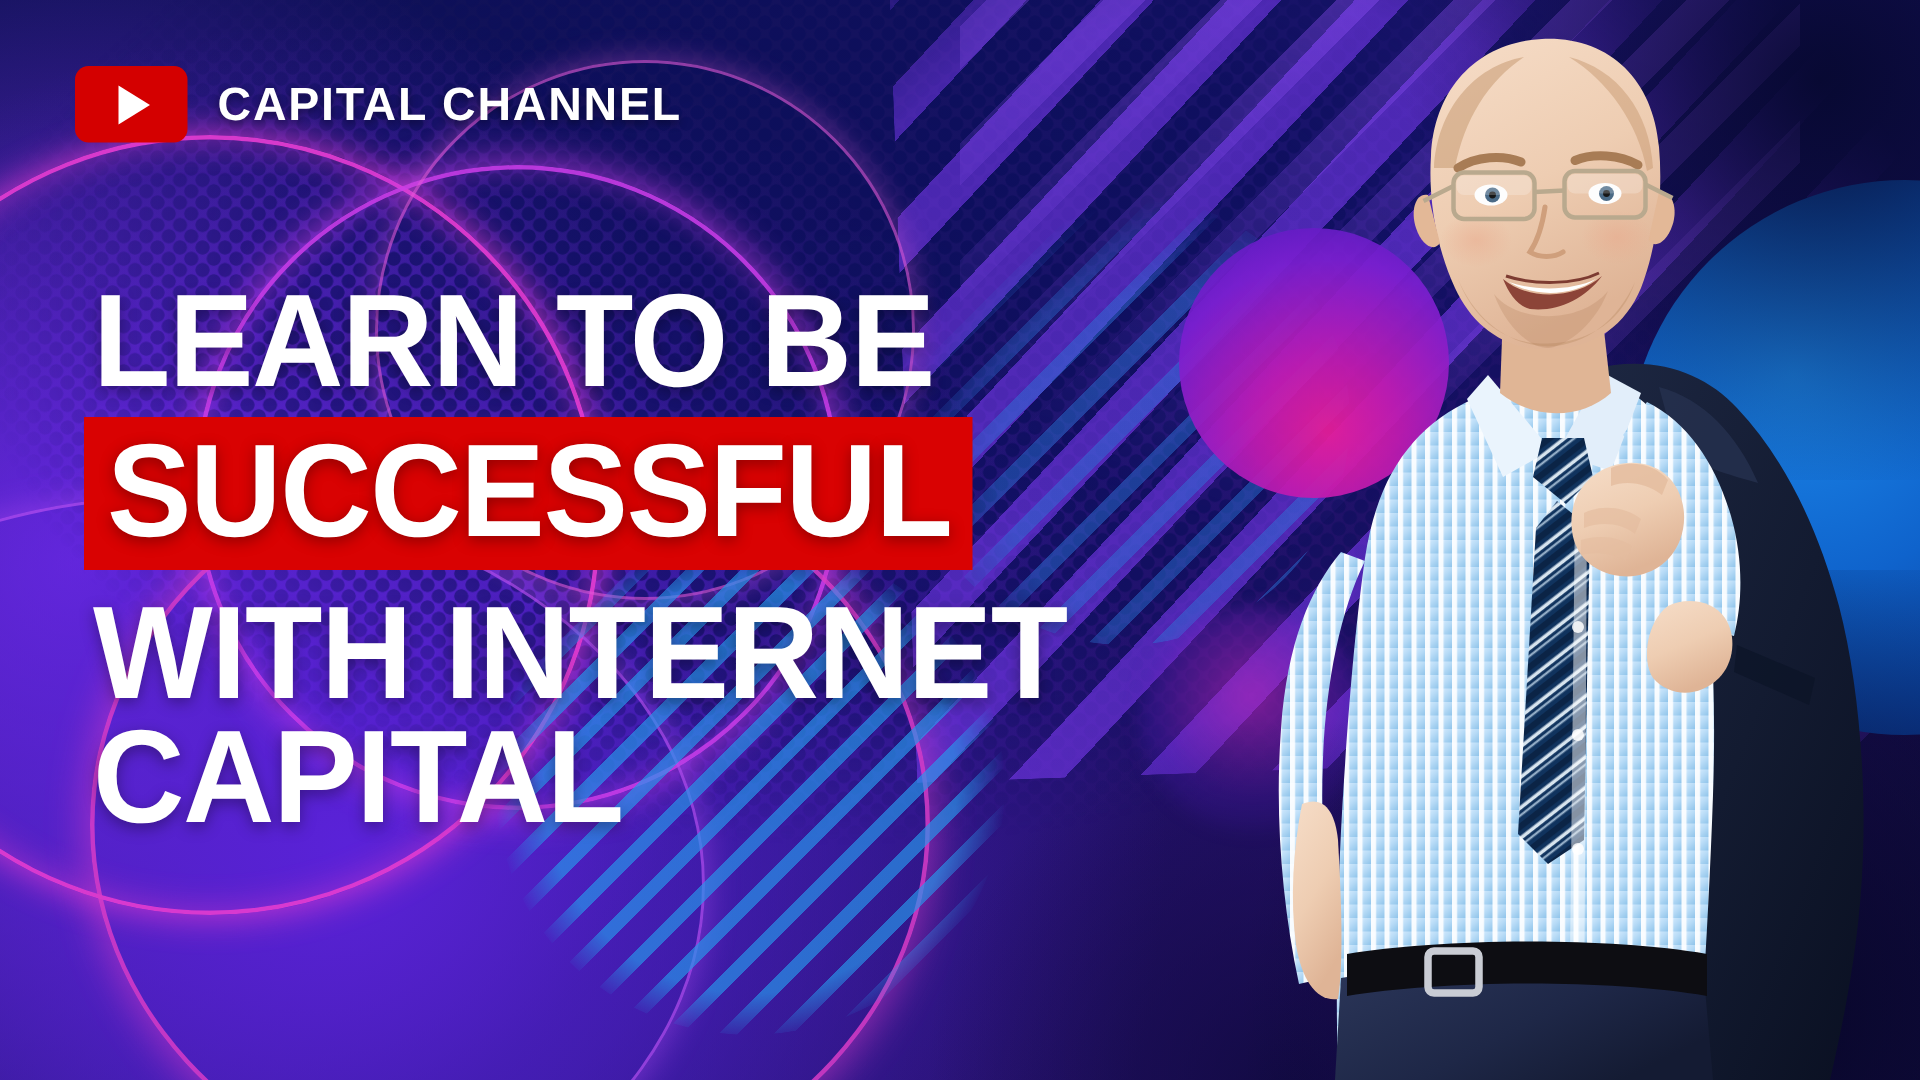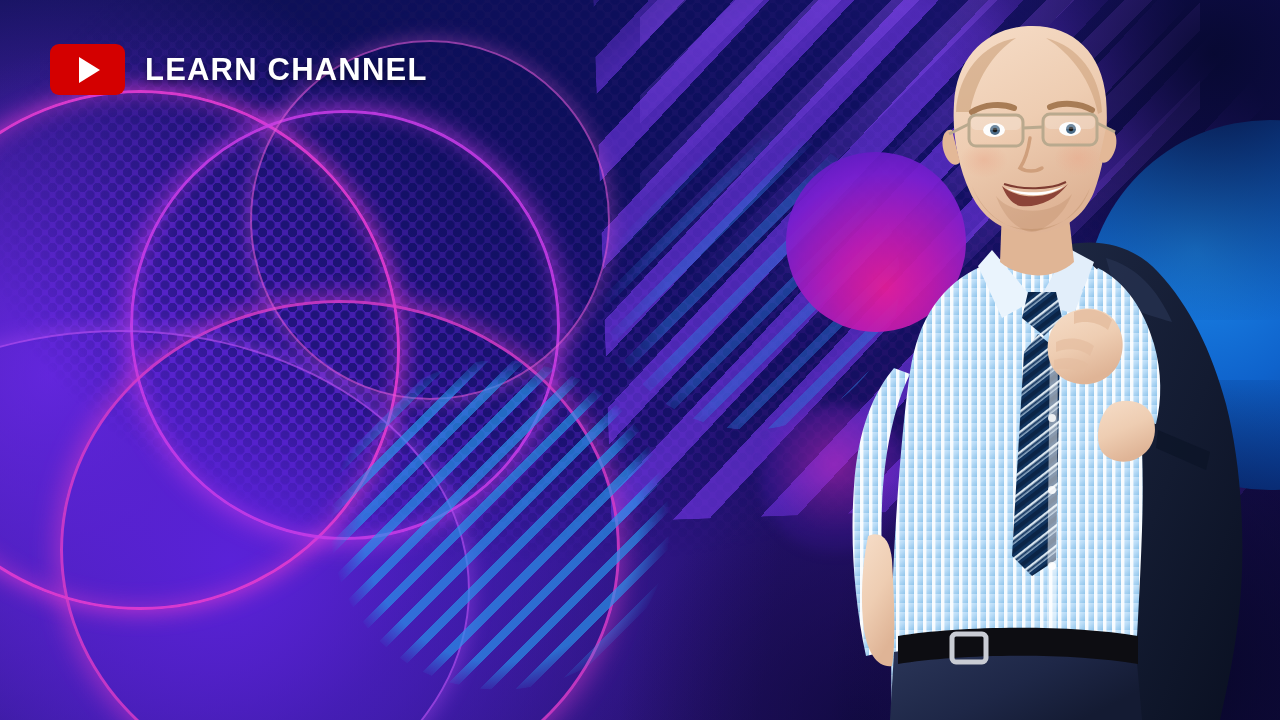--- a/index.html
+++ b/index.html
@@ -190,23 +190,29 @@
   <div class="stripes-cyan"></div>
   <div class="circle-magenta-sm"></div>
   <div class="vig-tr"></div>
   <div class="vig-bl"></div>
   <div class="vig-br"></div>
 
   <div class="channel-badge">
     <div class="yt-btn">
       <div class="yt-tri"></div>
     </div>
-    <div class="channel-name">LEARN CHANNEL</div>
+    <div class="channel-name">CAPITAL CHANNEL</div>
   </div>
 
+  <div class="headline">
+    <div class="hl-line hl-1">LEARN TO BE</div>
+    <div><span class="hl-line hl-2">SUCCESSFUL</span></div>
+    <div class="hl-line hl-3">WITH INTERNET</div>
+    <div class="hl-line hl-4">CAPITAL</div>
+  </div>
 
   <div class="person">
     <svg viewBox="0 0 474 720" xmlns="http://www.w3.org/2000/svg">
       <defs>
         <linearGradient id="shirtG" x1="0" y1="0" x2="1" y2="1">
           <stop offset="0%" stop-color="#dbeeff"></stop>
           <stop offset="50%" stop-color="#b9dcf7"></stop>
           <stop offset="100%" stop-color="#8fc4ea"></stop>
         </linearGradient>
         <pattern id="pinstripe" width="9" height="9" patternUnits="userSpaceOnUse">

